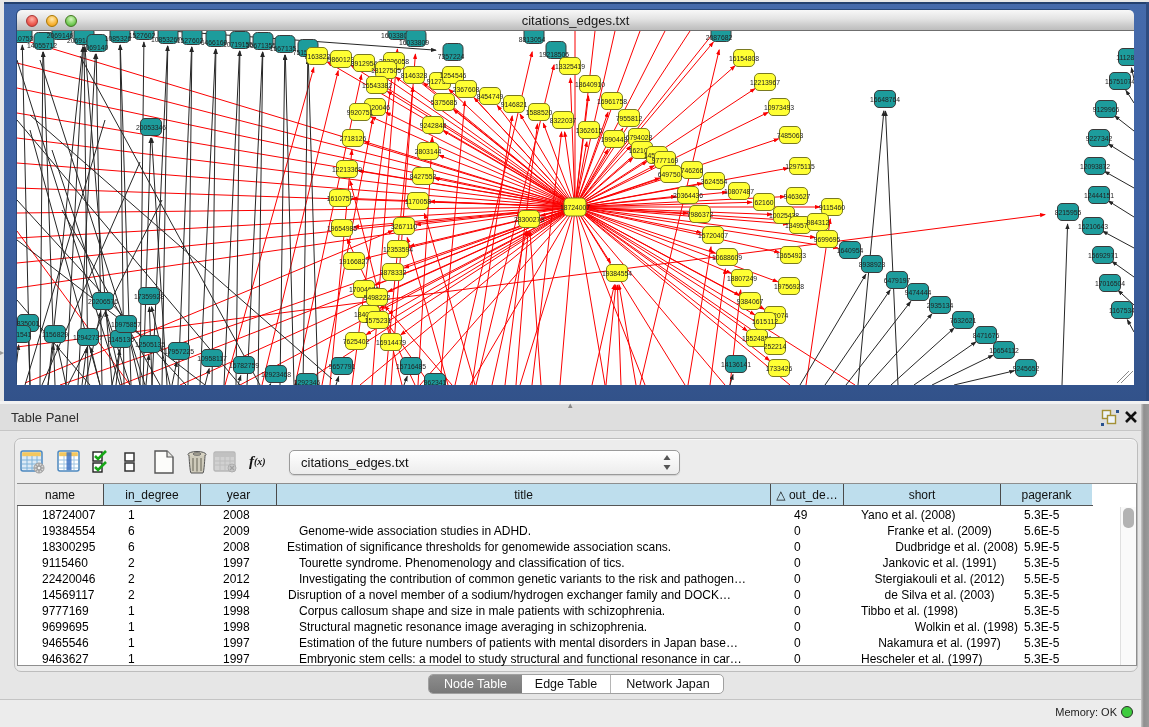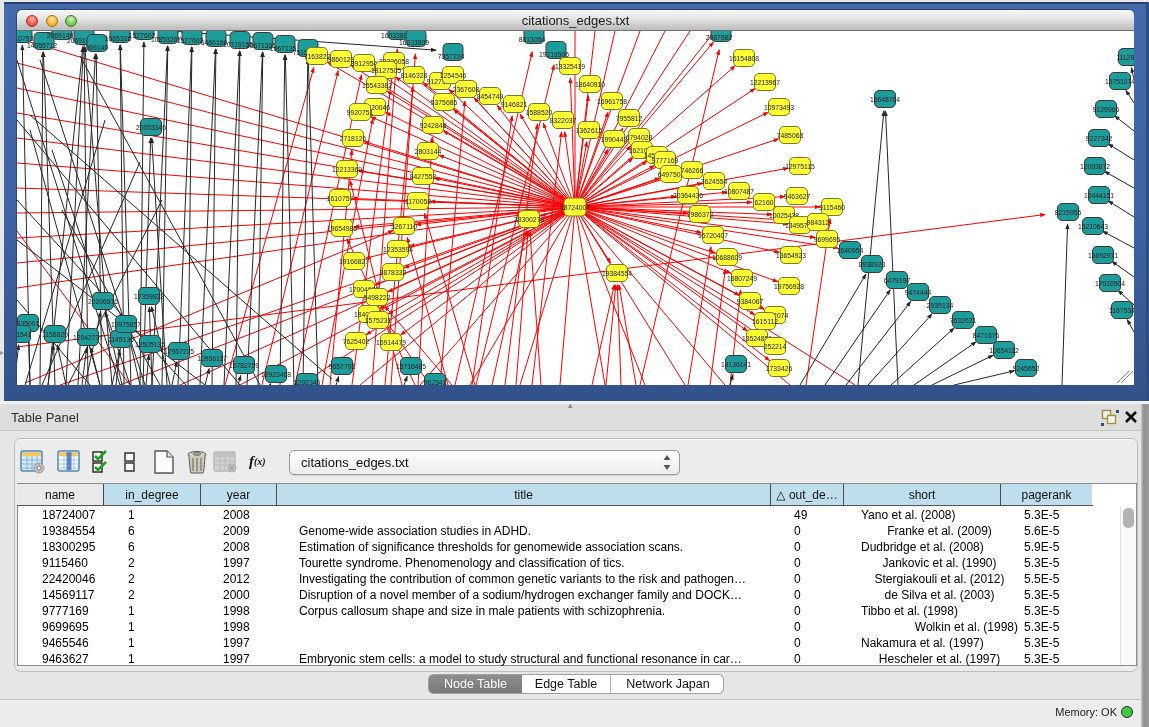--- a/index.html
+++ b/index.html
@@ -597,84 +597,86 @@
     <span style="left:205px">2009</span>
     <span style="left:281px">Genome-wide association studies in ADHD.</span>
     <span style="left:776px">0</span>
     <span style="left:843px;width:157px;text-align:center">Franke et al. (2009)</span>
     <span style="left:1006px">5.6E-5</span>
   </div>
 <div class="tr" style="top:539px">
     <span style="left:24px">18300295</span>
     <span style="left:110px">6</span>
     <span style="left:205px">2008</span>
-    <span style="left:281px">Estimation of significance thresholds for genomewide association scans.</span>
-    <span style="left:776px">0</span>
-    <span style="left:843px;width:157px;text-align:left">Dudbridge et al. (2008)</span>
+    <span style="left:269px">Estimation of significance thresholds for genomewide association scans.</span>
+    <span style="left:776px">0</span>
+    <span style="left:843px;width:157px;text-align:right">Dudbridge et al. (2008)</span>
     <span style="left:1006px">5.9E-5</span>
   </div>
 <div class="tr" style="top:555px">
     <span style="left:24px">9115460</span>
     <span style="left:110px">2</span>
     <span style="left:205px">1997</span>
     <span style="left:281px">Tourette syndrome. Phenomenology and classification of tics.</span>
     <span style="left:776px">0</span>
-    <span style="left:843px;width:157px;text-align:center">Jankovic et al. (1990)</span>
+    <span style="left:843px;width:157px;text-align:center">Jankovic et al. (1991)</span>
     <span style="left:1006px">5.3E-5</span>
   </div>
 <div class="tr" style="top:571px">
     <span style="left:24px">22420046</span>
     <span style="left:110px">2</span>
     <span style="left:205px">2012</span>
     <span style="left:281px">Investigating the contribution of common genetic variants to the risk and pathogen…</span>
     <span style="left:776px">0</span>
     <span style="left:843px;width:157px;text-align:center">Stergiakouli et al. (2012)</span>
     <span style="left:1006px">5.5E-5</span>
   </div>
 <div class="tr" style="top:587px">
     <span style="left:24px">14569117</span>
     <span style="left:110px">2</span>
-    <span style="left:205px">2000</span>
-    <span style="left:281px">Disruption of a novel member of a sodium/hydrogen exchanger family and DOCK…</span>
+    <span style="left:205px">1994</span>
+    <span style="left:270px">Disruption of a novel member of a sodium/hydrogen exchanger family and DOCK…</span>
     <span style="left:776px">0</span>
     <span style="left:843px;width:157px;text-align:center">de Silva et al. (2003)</span>
     <span style="left:1006px">5.3E-5</span>
   </div>
 <div class="tr" style="top:603px">
     <span style="left:24px">9777169</span>
     <span style="left:110px">1</span>
     <span style="left:205px">1998</span>
     <span style="left:281px">Corpus callosum shape and size in male patients with schizophrenia.</span>
     <span style="left:776px">0</span>
     <span style="left:843px;width:157px;text-align:left">Tibbo et al. (1998)</span>
     <span style="left:1006px">5.3E-5</span>
   </div>
 <div class="tr" style="top:619px">
     <span style="left:24px">9699695</span>
     <span style="left:110px">1</span>
     <span style="left:205px">1998</span>
+    <span style="left:281px">Structural magnetic resonance image averaging in schizophrenia.</span>
     <span style="left:776px">0</span>
     <span style="left:843px;width:157px;text-align:right">Wolkin et al. (1998)</span>
     <span style="left:1006px">5.3E-5</span>
   </div>
 <div class="tr" style="top:635px">
     <span style="left:24px">9465546</span>
     <span style="left:110px">1</span>
     <span style="left:205px">1997</span>
-    <span style="left:776px">0</span>
-    <span style="left:843px;width:157px;">Nakamura et al. (1997)</span>
+    <span style="left:281px">Estimation of the future numbers of patients with mental disorders in Japan base…</span>
+    <span style="left:776px">0</span>
+    <span style="left:843px;width:157px;text-align:center">Nakamura et al. (1997)</span>
     <span style="left:1006px">5.3E-5</span>
   </div>
 <div class="tr" style="top:651px">
     <span style="left:24px">9463627</span>
     <span style="left:110px">1</span>
     <span style="left:205px">1997</span>
     <span style="left:281px">Embryonic stem cells: a model to study structural and functional resonance in car…</span>
     <span style="left:776px">0</span>
-    <span style="left:843px;width:157px;text-align:center">Hescheler et al. (1997)</span>
+    <span style="left:843px;width:157px;text-align:left">Hescheler et al. (1997)</span>
     <span style="left:1006px">5.3E-5</span>
   </div>
 
 <div class="abs" style="left:1120px;top:507px;width:16px;height:158px;background:#fafafa;border-left:1px solid #e0e0e0"></div>
 <div class="abs" style="left:1123px;top:508px;width:11px;height:20px;background:#b3b3b3;border-radius:5px"></div>
 
 <div class="abs" style="left:428px;top:674px;width:296px;height:20px;background:#fff;border:1px solid #a0a0a0;border-radius:5px;overflow:hidden">
  <div class="abs" style="left:0;top:0;width:93px;height:20px;background:linear-gradient(180deg,#8d8d8d,#767676);color:#fff;font-size:12.5px;text-align:center;line-height:19px">Node Table</div>
  <div class="abs" style="left:93px;top:0;width:89px;height:20px;color:#111;font-size:12.5px;text-align:center;line-height:19px;border-right:1px solid #b5b5b5">Edge Table</div>
  <div class="abs" style="left:182px;top:0;width:114px;height:20px;color:#111;font-size:12.5px;text-align:center;line-height:19px">Network Japan</div>

